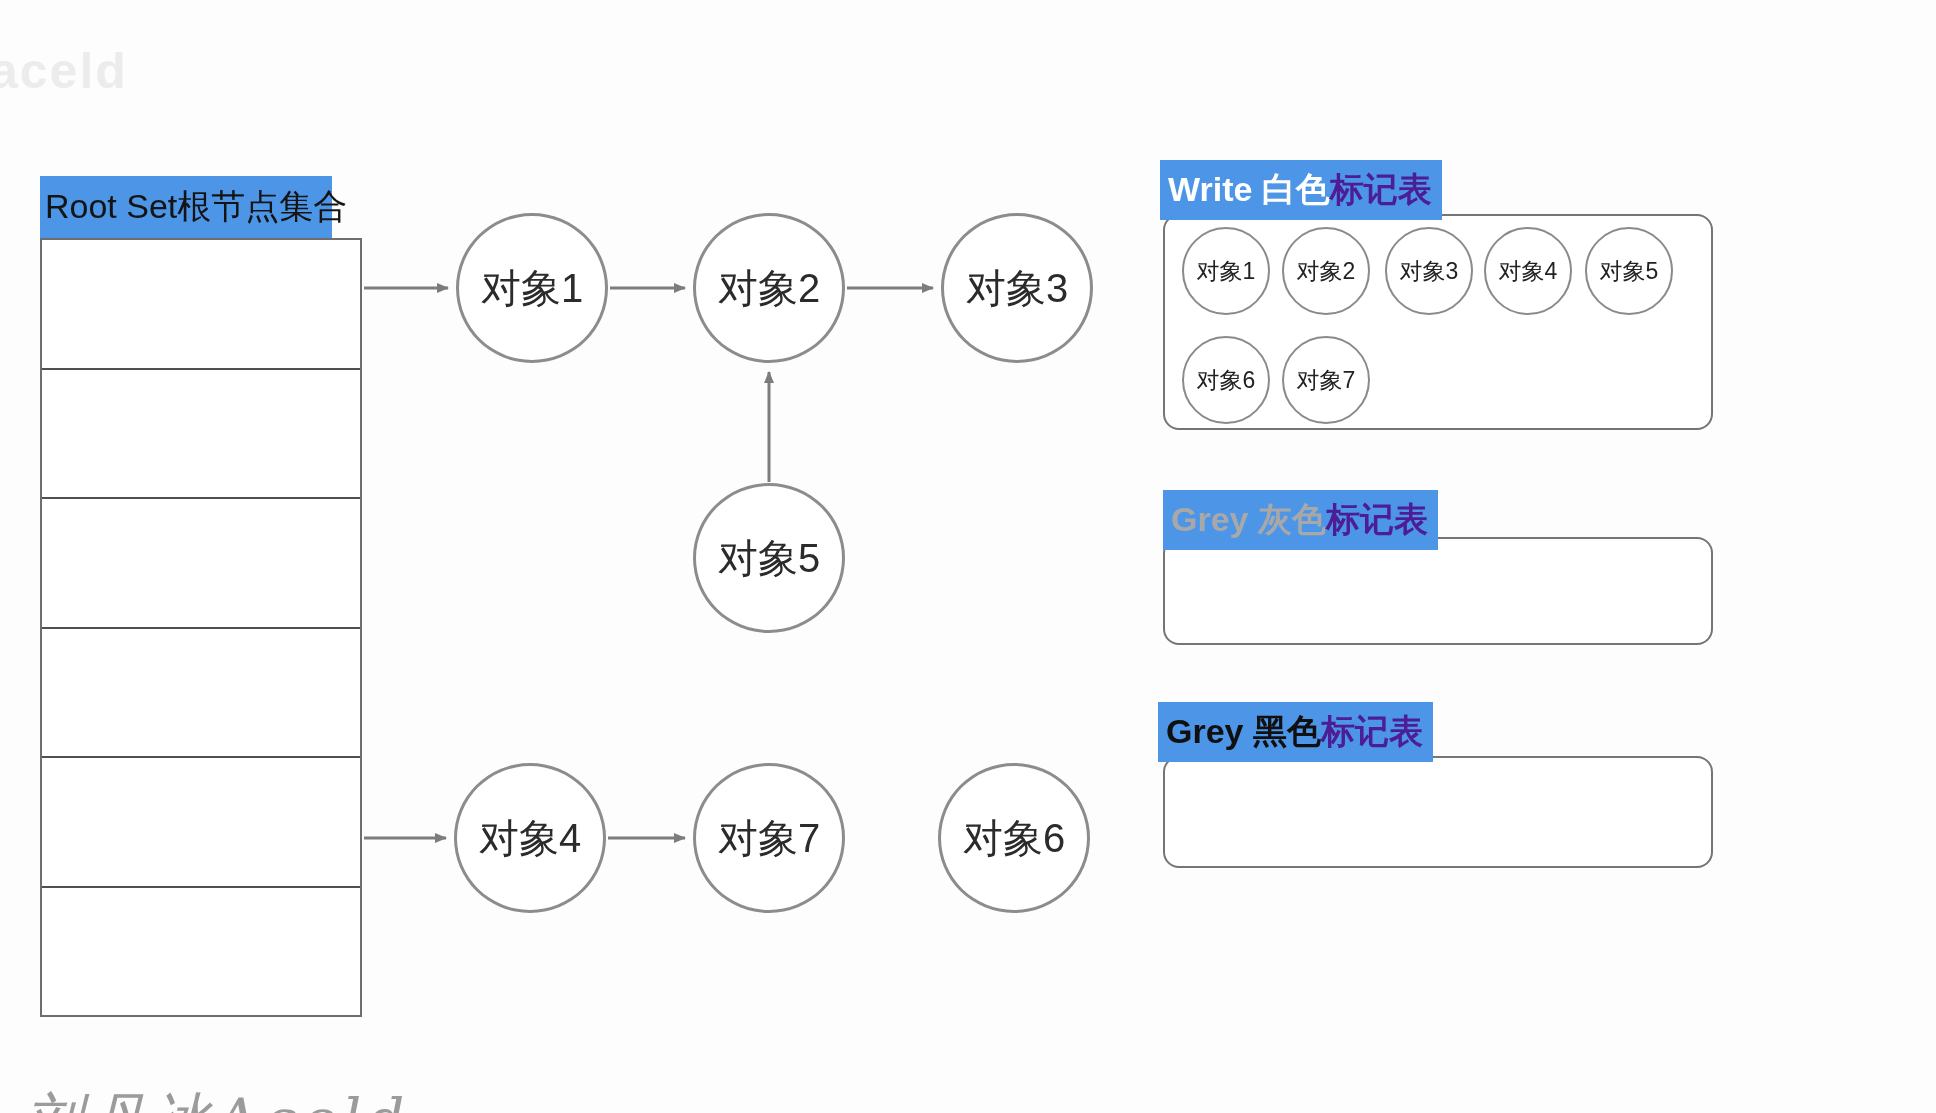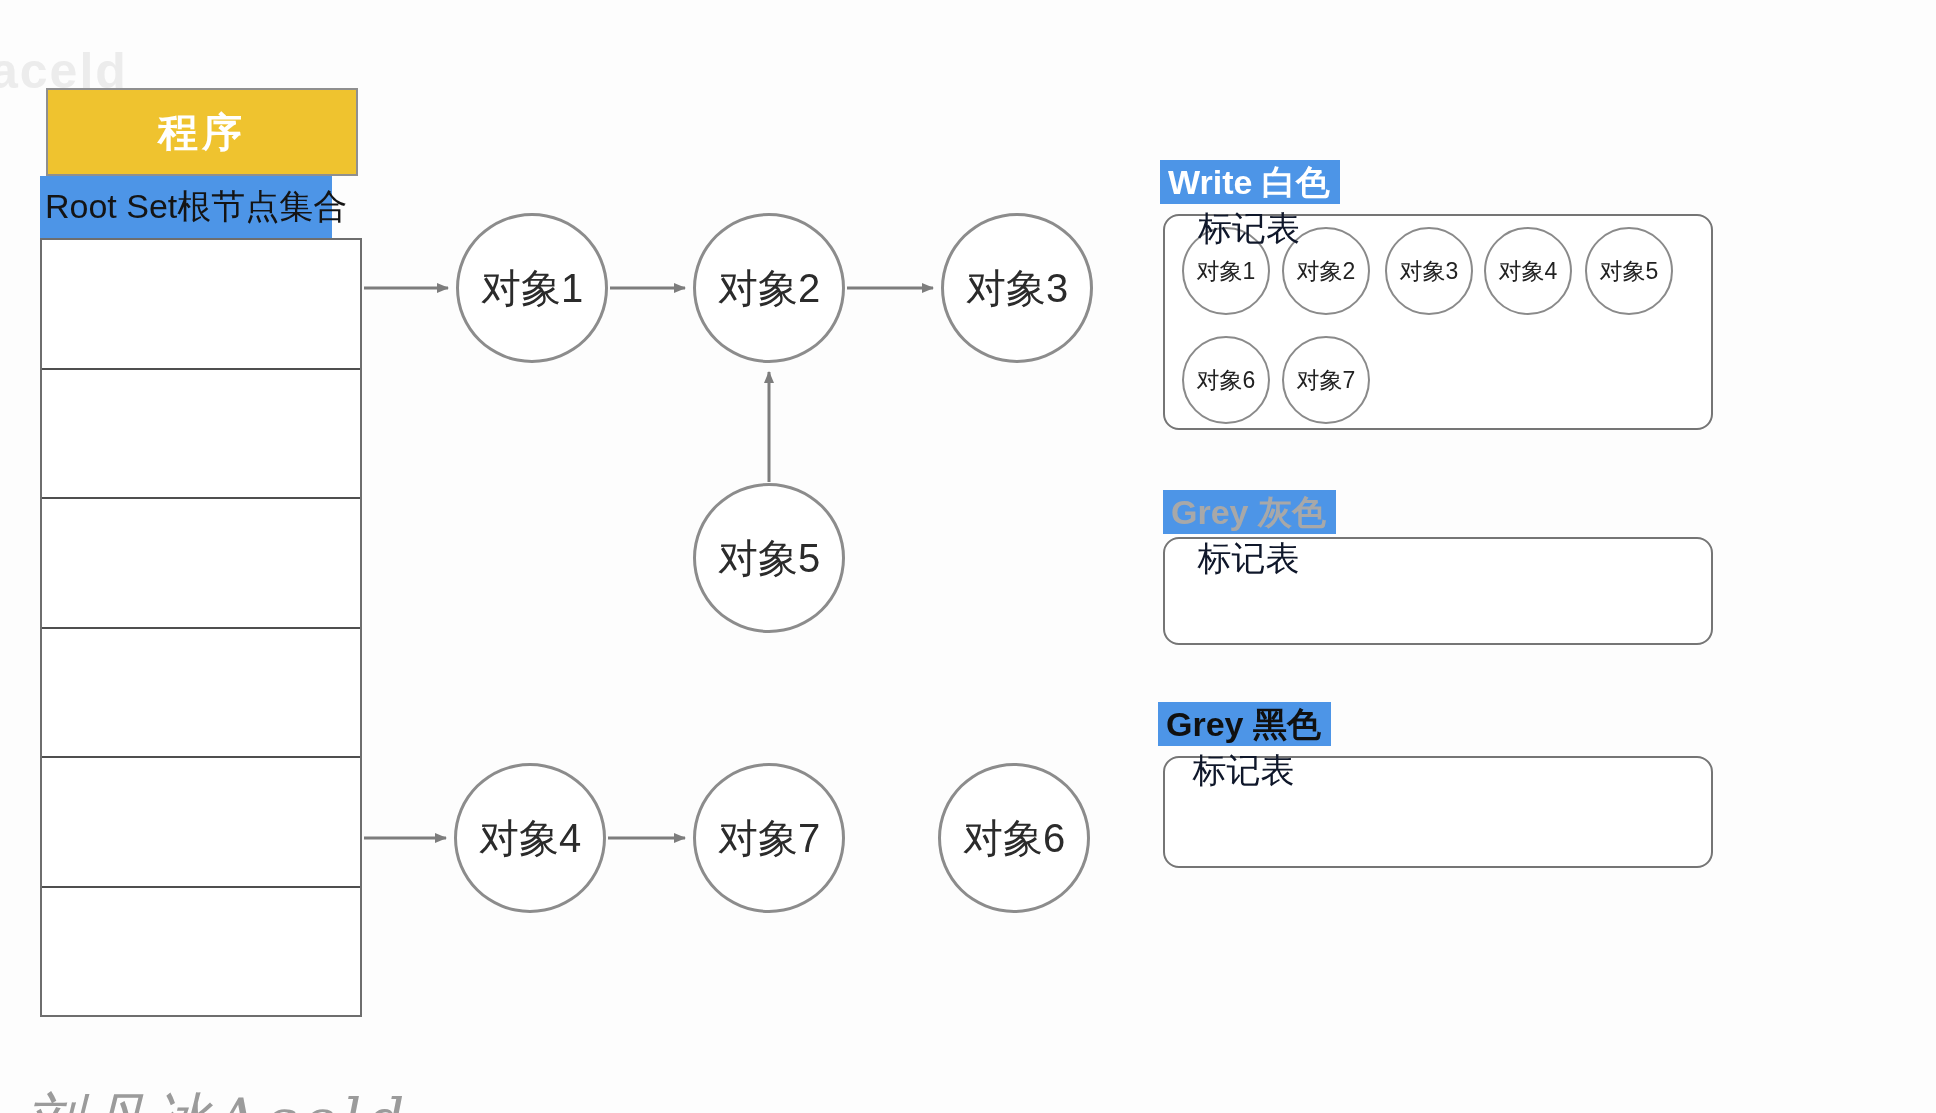--- a/index.html
+++ b/index.html
@@ -27,24 +27,24 @@
     display:flex;flex-direction:column;}
   .mem-row{flex:1;border-bottom:2px solid #4f4f4f;}
   .mem-row:last-child{border-bottom:none;}
   
   .node{position:absolute;width:152px;height:150px;border:3px solid #8c8c8c;
     border-radius:50%;background:#fff;display:flex;align-items:center;
     justify-content:center;font-size:40px;color:#2b2b2b;box-sizing:border-box;}
   
   .arrows{position:absolute;left:0;top:0;width:1936px;height:1113px;}
   
-  .mark-label{position:absolute;height:44px;background:#4d95e7;
-    display:flex;align-items:center;padding:0 10px 0 8px;font-size:34px;white-space:nowrap;z-index:3;flex-direction:column;}
+  .mark-label{position:absolute;height:60px;background:#4d95e7;
+    display:flex;align-items:center;padding:0 10px 0 8px;font-size:34px;white-space:nowrap;z-index:3;}
   .mark-label .hl{font-weight:bold;}
-  .mark-label .rest{color:#0f172a;font-weight:normal;}
+  .mark-label .rest{color:#4c1d95;font-weight:bold;}
   .hl-white{color:#ffffff;}
   .hl-grey{color:#a8a8a8;}
   .hl-black{color:#101010;}
   .mark-box{position:absolute;background:#fff;border:2px solid #757575;
     border-radius:16px;box-sizing:border-box;z-index:1;}
   .mini{position:absolute;width:88px;height:88px;border:2px solid #8a8a8a;
     border-radius:50%;background:#fff;display:flex;align-items:center;
     justify-content:center;font-size:23px;color:#222;box-sizing:border-box;z-index:2;}
   
   .caption{position:absolute;left:480px;top:1036px;width:1040px;text-align:center;
@@ -65,21 +65,20 @@
       </marker>
     </defs>
     <line x1="364" y1="288" x2="448" y2="288" stroke="#7d7d7d" stroke-width="3" marker-end="url(#ah)"></line>
     <line x1="610" y1="288" x2="685" y2="288" stroke="#7d7d7d" stroke-width="3" marker-end="url(#ah)"></line>
     <line x1="847" y1="288" x2="933" y2="288" stroke="#7d7d7d" stroke-width="3" marker-end="url(#ah)"></line>
     <line x1="769" y1="482" x2="769" y2="372" stroke="#7d7d7d" stroke-width="3" marker-end="url(#ah)"></line>
     <line x1="364" y1="838" x2="446" y2="838" stroke="#7d7d7d" stroke-width="3" marker-end="url(#ah)"></line>
     <line x1="608" y1="838" x2="685" y2="838" stroke="#7d7d7d" stroke-width="3" marker-end="url(#ah)"></line>
   </svg>
 
-  <div class="prog-header">程序</div>
   <div class="rootset-bar">Root Set根节点集合</div>
   <div class="mem-table">
     <div class="mem-row"></div>
     <div class="mem-row"></div>
     <div class="mem-row"></div>
     <div class="mem-row"></div>
     <div class="mem-row"></div>
     <div class="mem-row"></div>
   </div>
 

